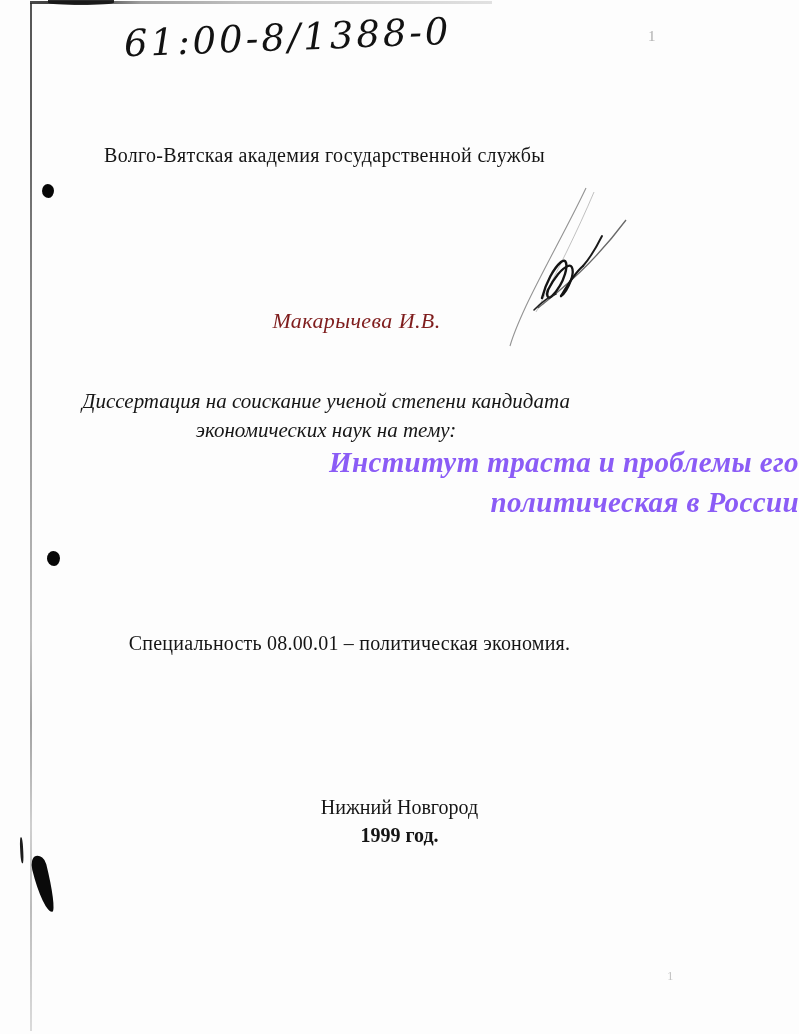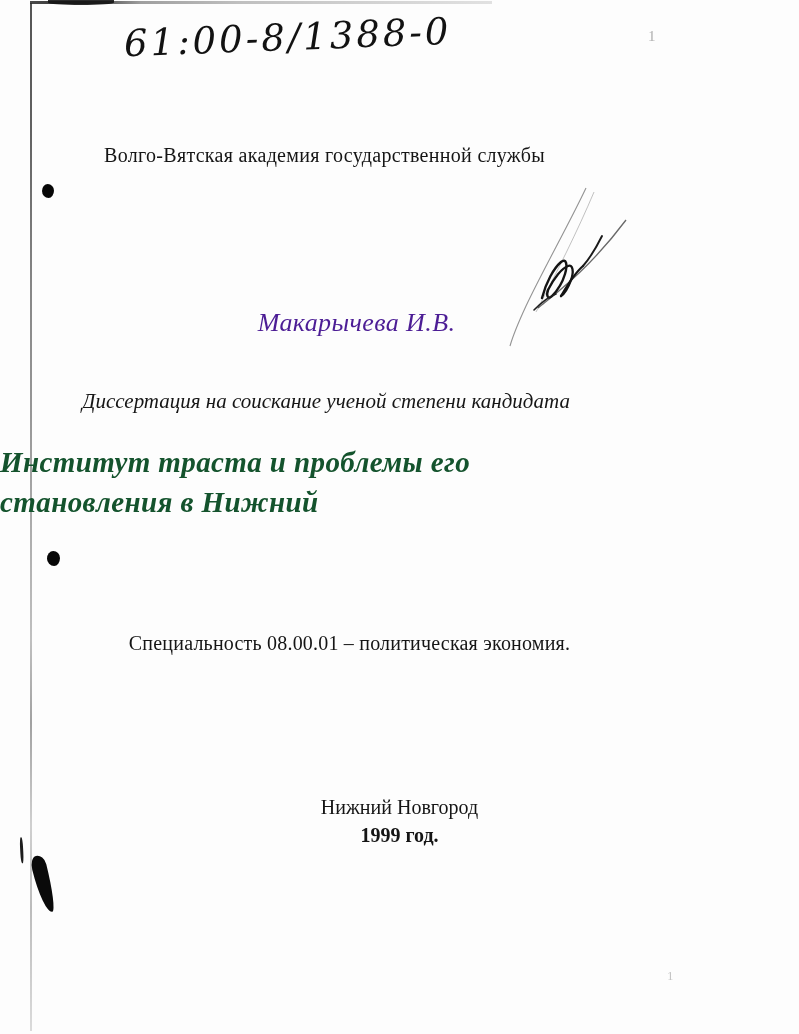--- a/index.html
+++ b/index.html
@@ -133,23 +133,23 @@
     color: #151515;
   }
 
   .author {
     position: absolute;
     left: 0;
     top: 308px;
     width: 799px;
     text-align: center;
     font-style: italic;
-    font-size: 26px;
+    font-size: 22px;
     letter-spacing: 0.4px;
-    color: #4c1d95;
+    color: #7f1d1d;
     padding-right: 86px;
     box-sizing: border-box;
   }
 
   .degree-statement {
     position: absolute;
     left: 0;
     top: 387px;
     width: 652px;
     text-align: center;
@@ -158,27 +158,27 @@
     line-height: 29px;
     color: #161616;
   }
   .degree-statement .line-2 { display: block; }
 
   .thesis-title {
     position: absolute;
     left: 0;
     top: 442px;
     width: 799px;
-    text-align: left;
+    text-align: right;
     font-style: italic;
     font-weight: bold;
     font-size: 29px;
     line-height: 40px;
     letter-spacing: 0.4px;
-    color: #14532d;
+    color: #8b5cf6;
   }
   .thesis-title .line-2 { display: block; }
 
   .specialty {
     position: absolute;
     left: 0;
     top: 632px;
     width: 699px;
     text-align: center;
     font-size: 20px;
@@ -231,25 +231,26 @@
       <path d="M36 124 C 44 116, 52 110, 58 108" stroke="#1f1f1f" stroke-width="1.6" fill="none" stroke-linecap="round"></path>
     </svg>
   </div>
 
   <div class="institution">Волго-Вятская академия государственной службы</div>
 
   <div class="author">Макарычева И.В.</div>
 
   <div class="degree-statement">
     <span class="line-1">Диссертация на соискание ученой степени кандидата</span>
+    <span class="line-2">экономических наук на тему:</span>
   </div>
 
   <div class="thesis-title">
     <span class="line-1">Институт траста и проблемы его</span>
-    <span class="line-2">становления в Нижний</span>
+    <span class="line-2">политическая в России</span>
   </div>
 
   <div class="specialty">Специальность 08.00.01 – политическая экономия.</div>
 
   <div class="imprint">
     <span class="city">Нижний Новгород</span>
     <span class="year">1999 год.</span>
   </div>
 
 </div>

